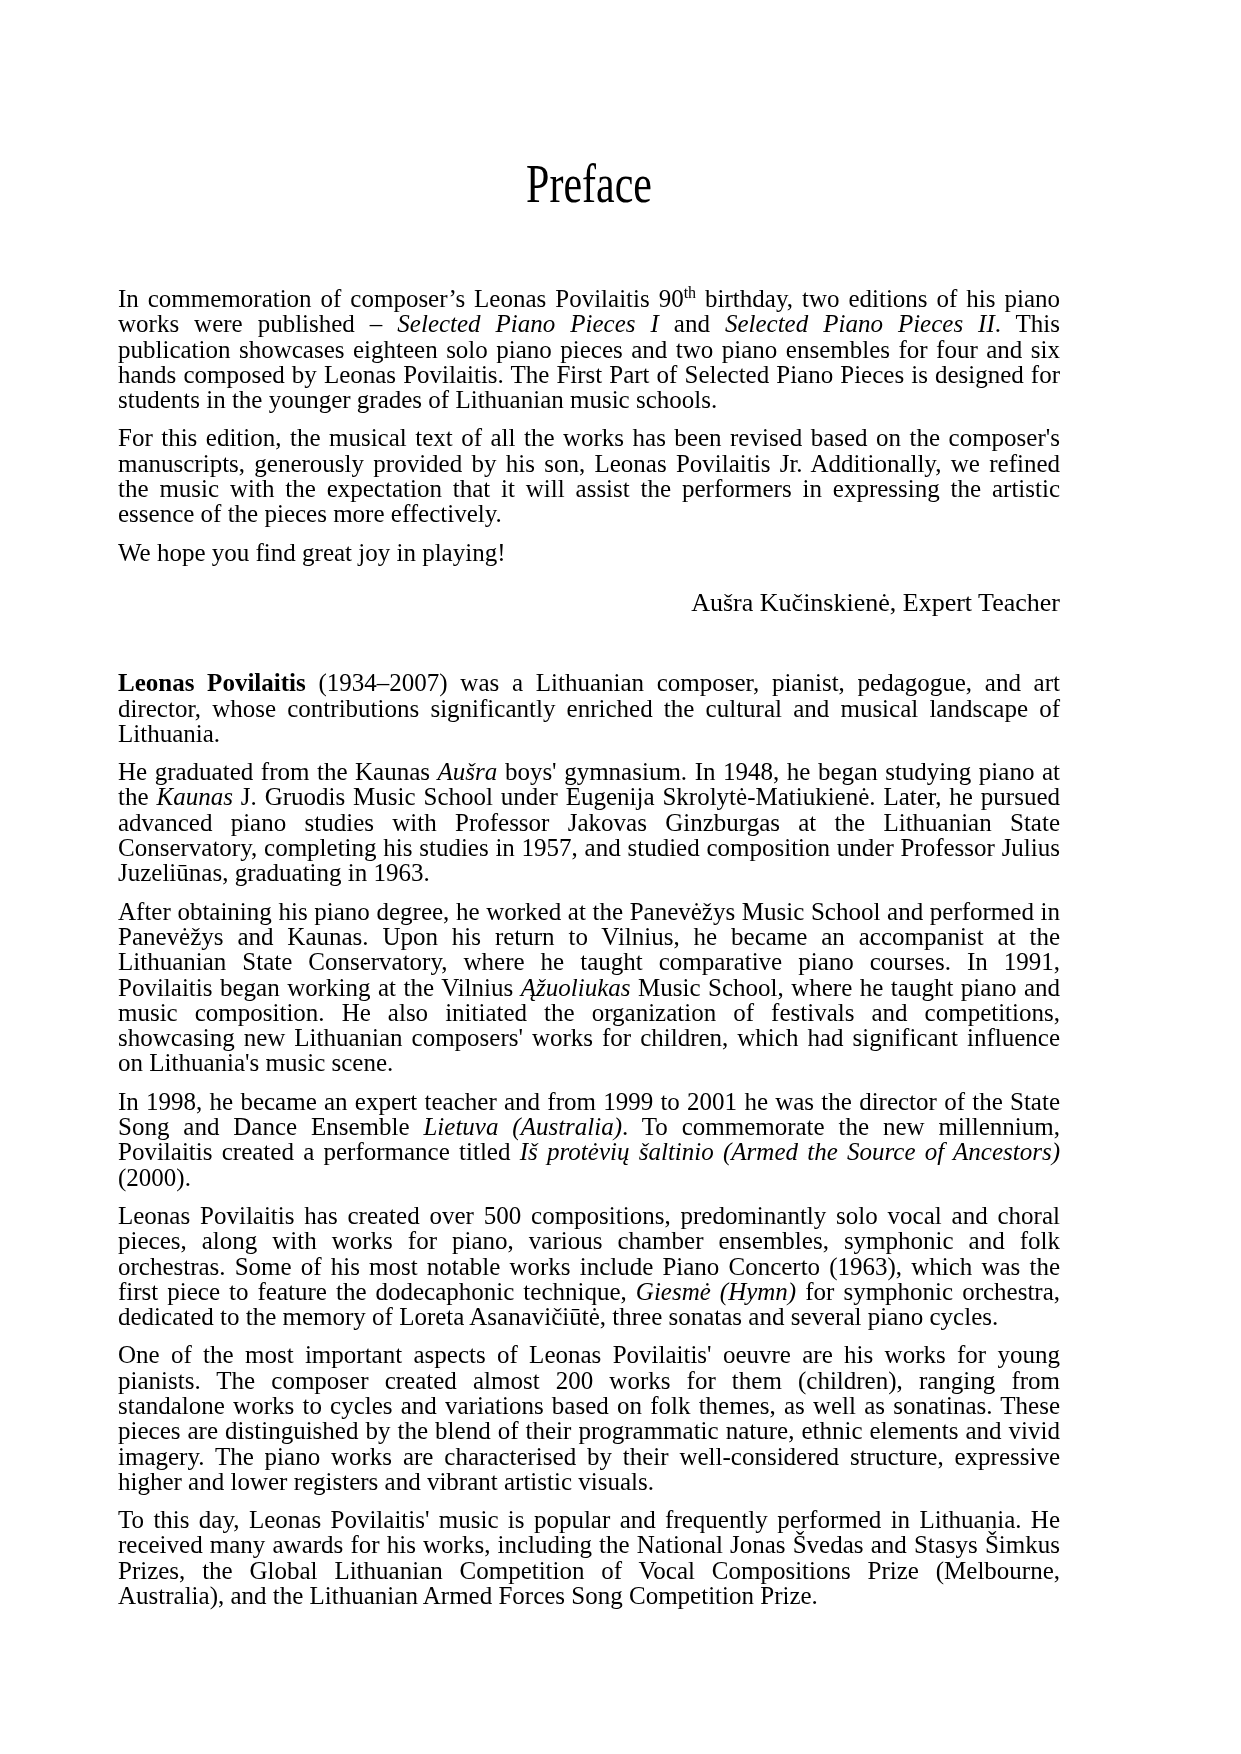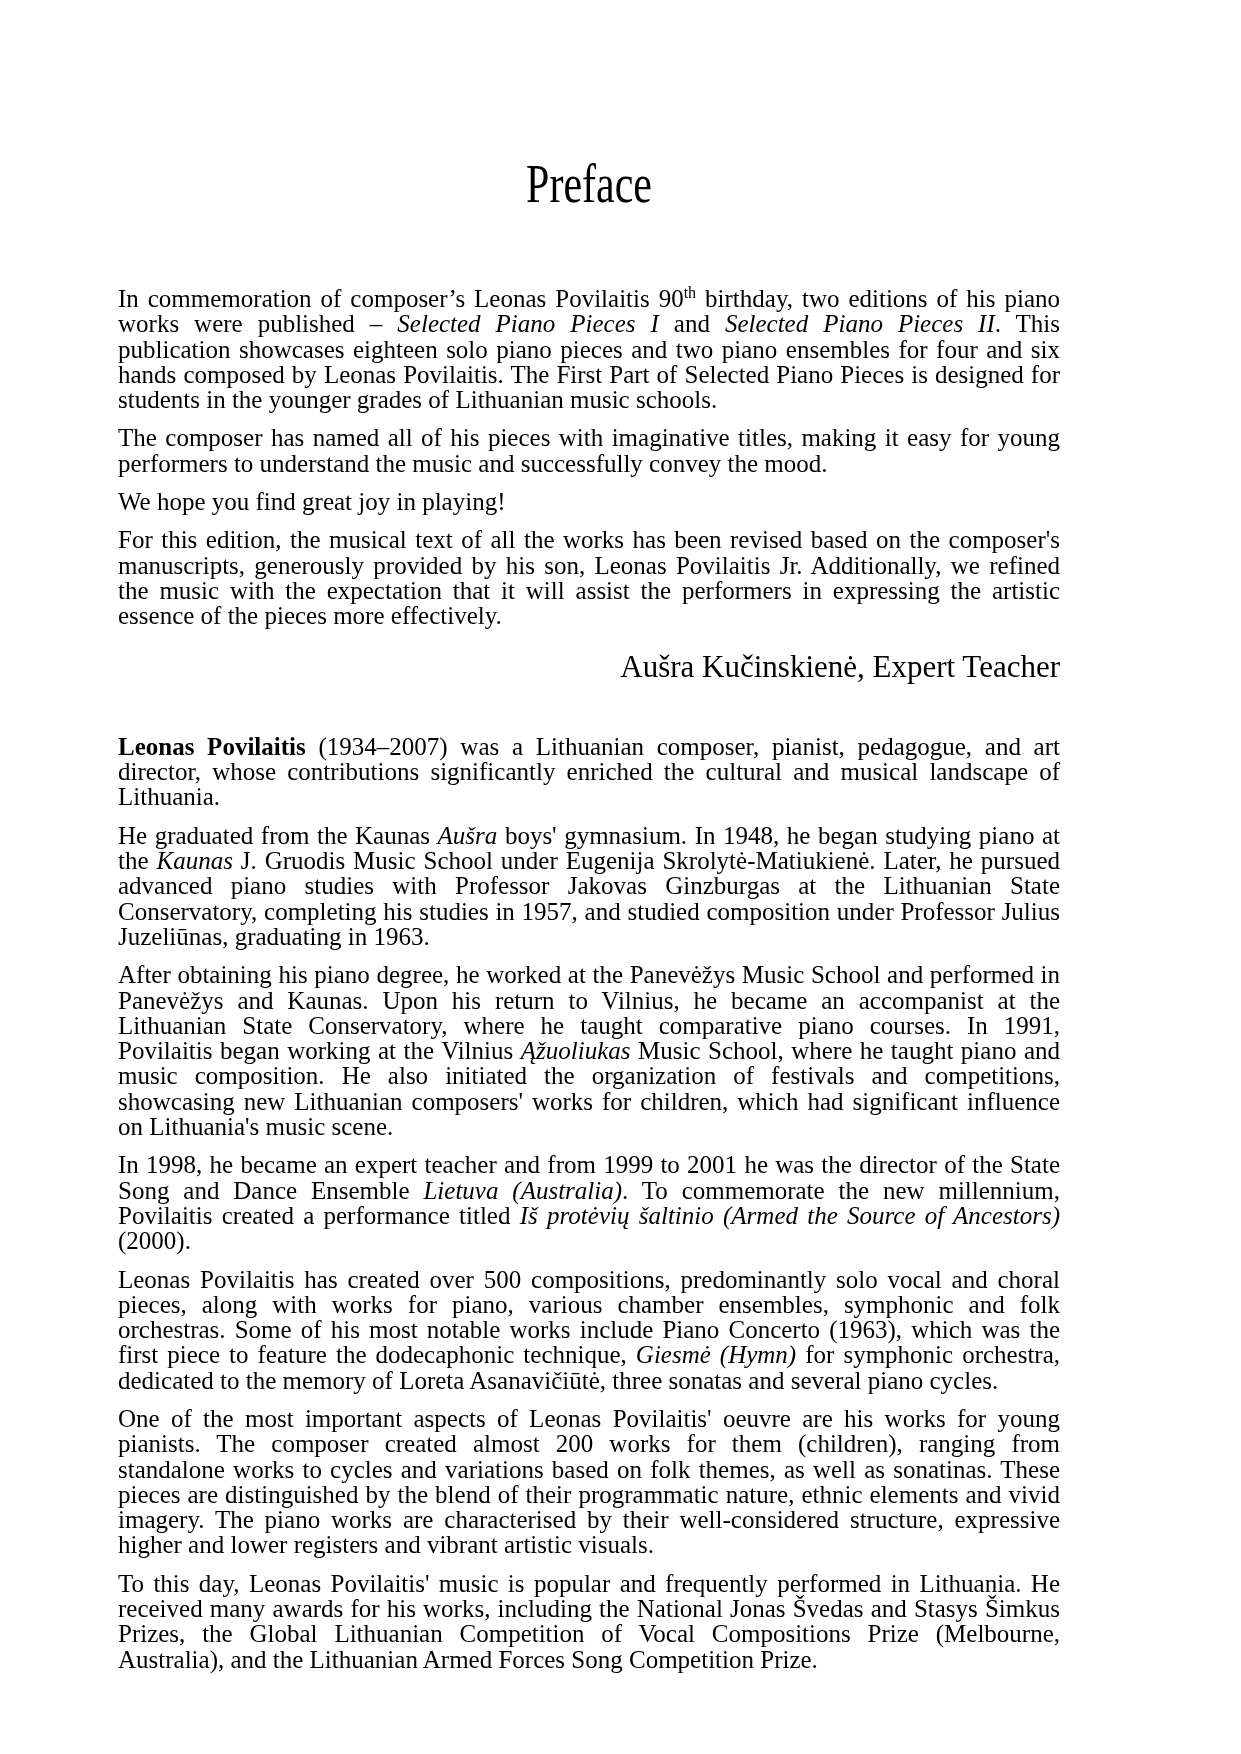--- a/index.html
+++ b/index.html
@@ -41,43 +41,42 @@
   .para i { font-style: italic; }
   .para b { font-weight: bold; }
 
   sup {
     font-size: 16px;
     line-height: 0;
     vertical-align: super;
   }
 
   .signature {
-    font-size: 31px;
+    font-size: 26px;
     line-height: 25.3px;
     text-align: right;
     margin: 25px 0 13px 0;
   }
 
   .bio-start { margin-top: 55px; }
 </style>
 </head>
 <body>
 
 <div class="page">
   <div class="content">
 
     <h1 class="doc-title"><span class="doc-title-text">Preface</span></h1>
 
     <p class="para"><span>In commemoration of composer’s Leonas Povilaitis 90</span><sup>th</sup><span> birthday, two editions of his piano works were published – </span><i>Selected Piano Pieces I</i><span> and </span><i>Selected Piano Pieces II</i><span>. This publication showcases eighteen solo piano pieces and two piano ensembles for four and six hands composed by Leonas Povilaitis. The First Part of Selected Piano Pieces is designed for students in the younger grades of Lithuanian music schools.</span></p>
 
-    <p class="para"><span>The composer has named all of his pieces with imaginative titles, making it easy for young performers to understand the music and successfully convey the mood.</span></p>
+
+    <p class="para"><span>For this edition, the musical text of all the works has been revised based on the composer's manuscripts, generously provided by his son, Leonas Povilaitis Jr. Additionally, we refined the music with the expectation that it will assist the performers in expressing the artistic essence of the pieces more effectively.</span></p>
 
     <p class="para"><span>We hope you find great joy in playing!</span></p>
-
-    <p class="para"><span>For this edition, the musical text of all the works has been revised based on the composer's manuscripts, generously provided by his son, Leonas Povilaitis Jr. Additionally, we refined the music with the expectation that it will assist the performers in expressing the artistic essence of the pieces more effectively.</span></p>
 
     <div class="signature">
       <div class="signature-line">Aušra Kučinskienė, Expert Teacher</div>
     </div>
 
     <p class="para bio-start"><b>Leonas Povilaitis</b><span> (1934–2007) was a Lithuanian composer, pianist, pedagogue, and art director, whose contributions significantly enriched the cultural and musical landscape of Lithuania.</span></p>
 
     <p class="para"><span>He graduated from the Kaunas </span><i>Aušra</i><span> boys' gymnasium. In 1948, he began studying piano at the </span><i>Kaunas</i><span> J. Gruodis Music School under Eugenija Skrolytė-Matiukienė. Later, he pursued advanced piano studies with Professor Jakovas Ginzburgas at the Lithuanian State Conservatory, completing his studies in 1957, and studied composition under Professor Julius Juzeliūnas, graduating in 1963.</span></p>
 
     <p class="para"><span>After obtaining his piano degree, he worked at the Panevėžys Music School and performed in Panevėžys and Kaunas. Upon his return to Vilnius, he became an accompanist at the Lithuanian State Conservatory, where he taught comparative piano courses. In 1991, Povilaitis began working at the Vilnius </span><i>Ąžuoliukas</i><span> Music School, where he taught piano and music composition. He also initiated the organization of festivals and competitions, showcasing new Lithuanian composers' works for children, which had significant influence on Lithuania's music scene.</span></p>

